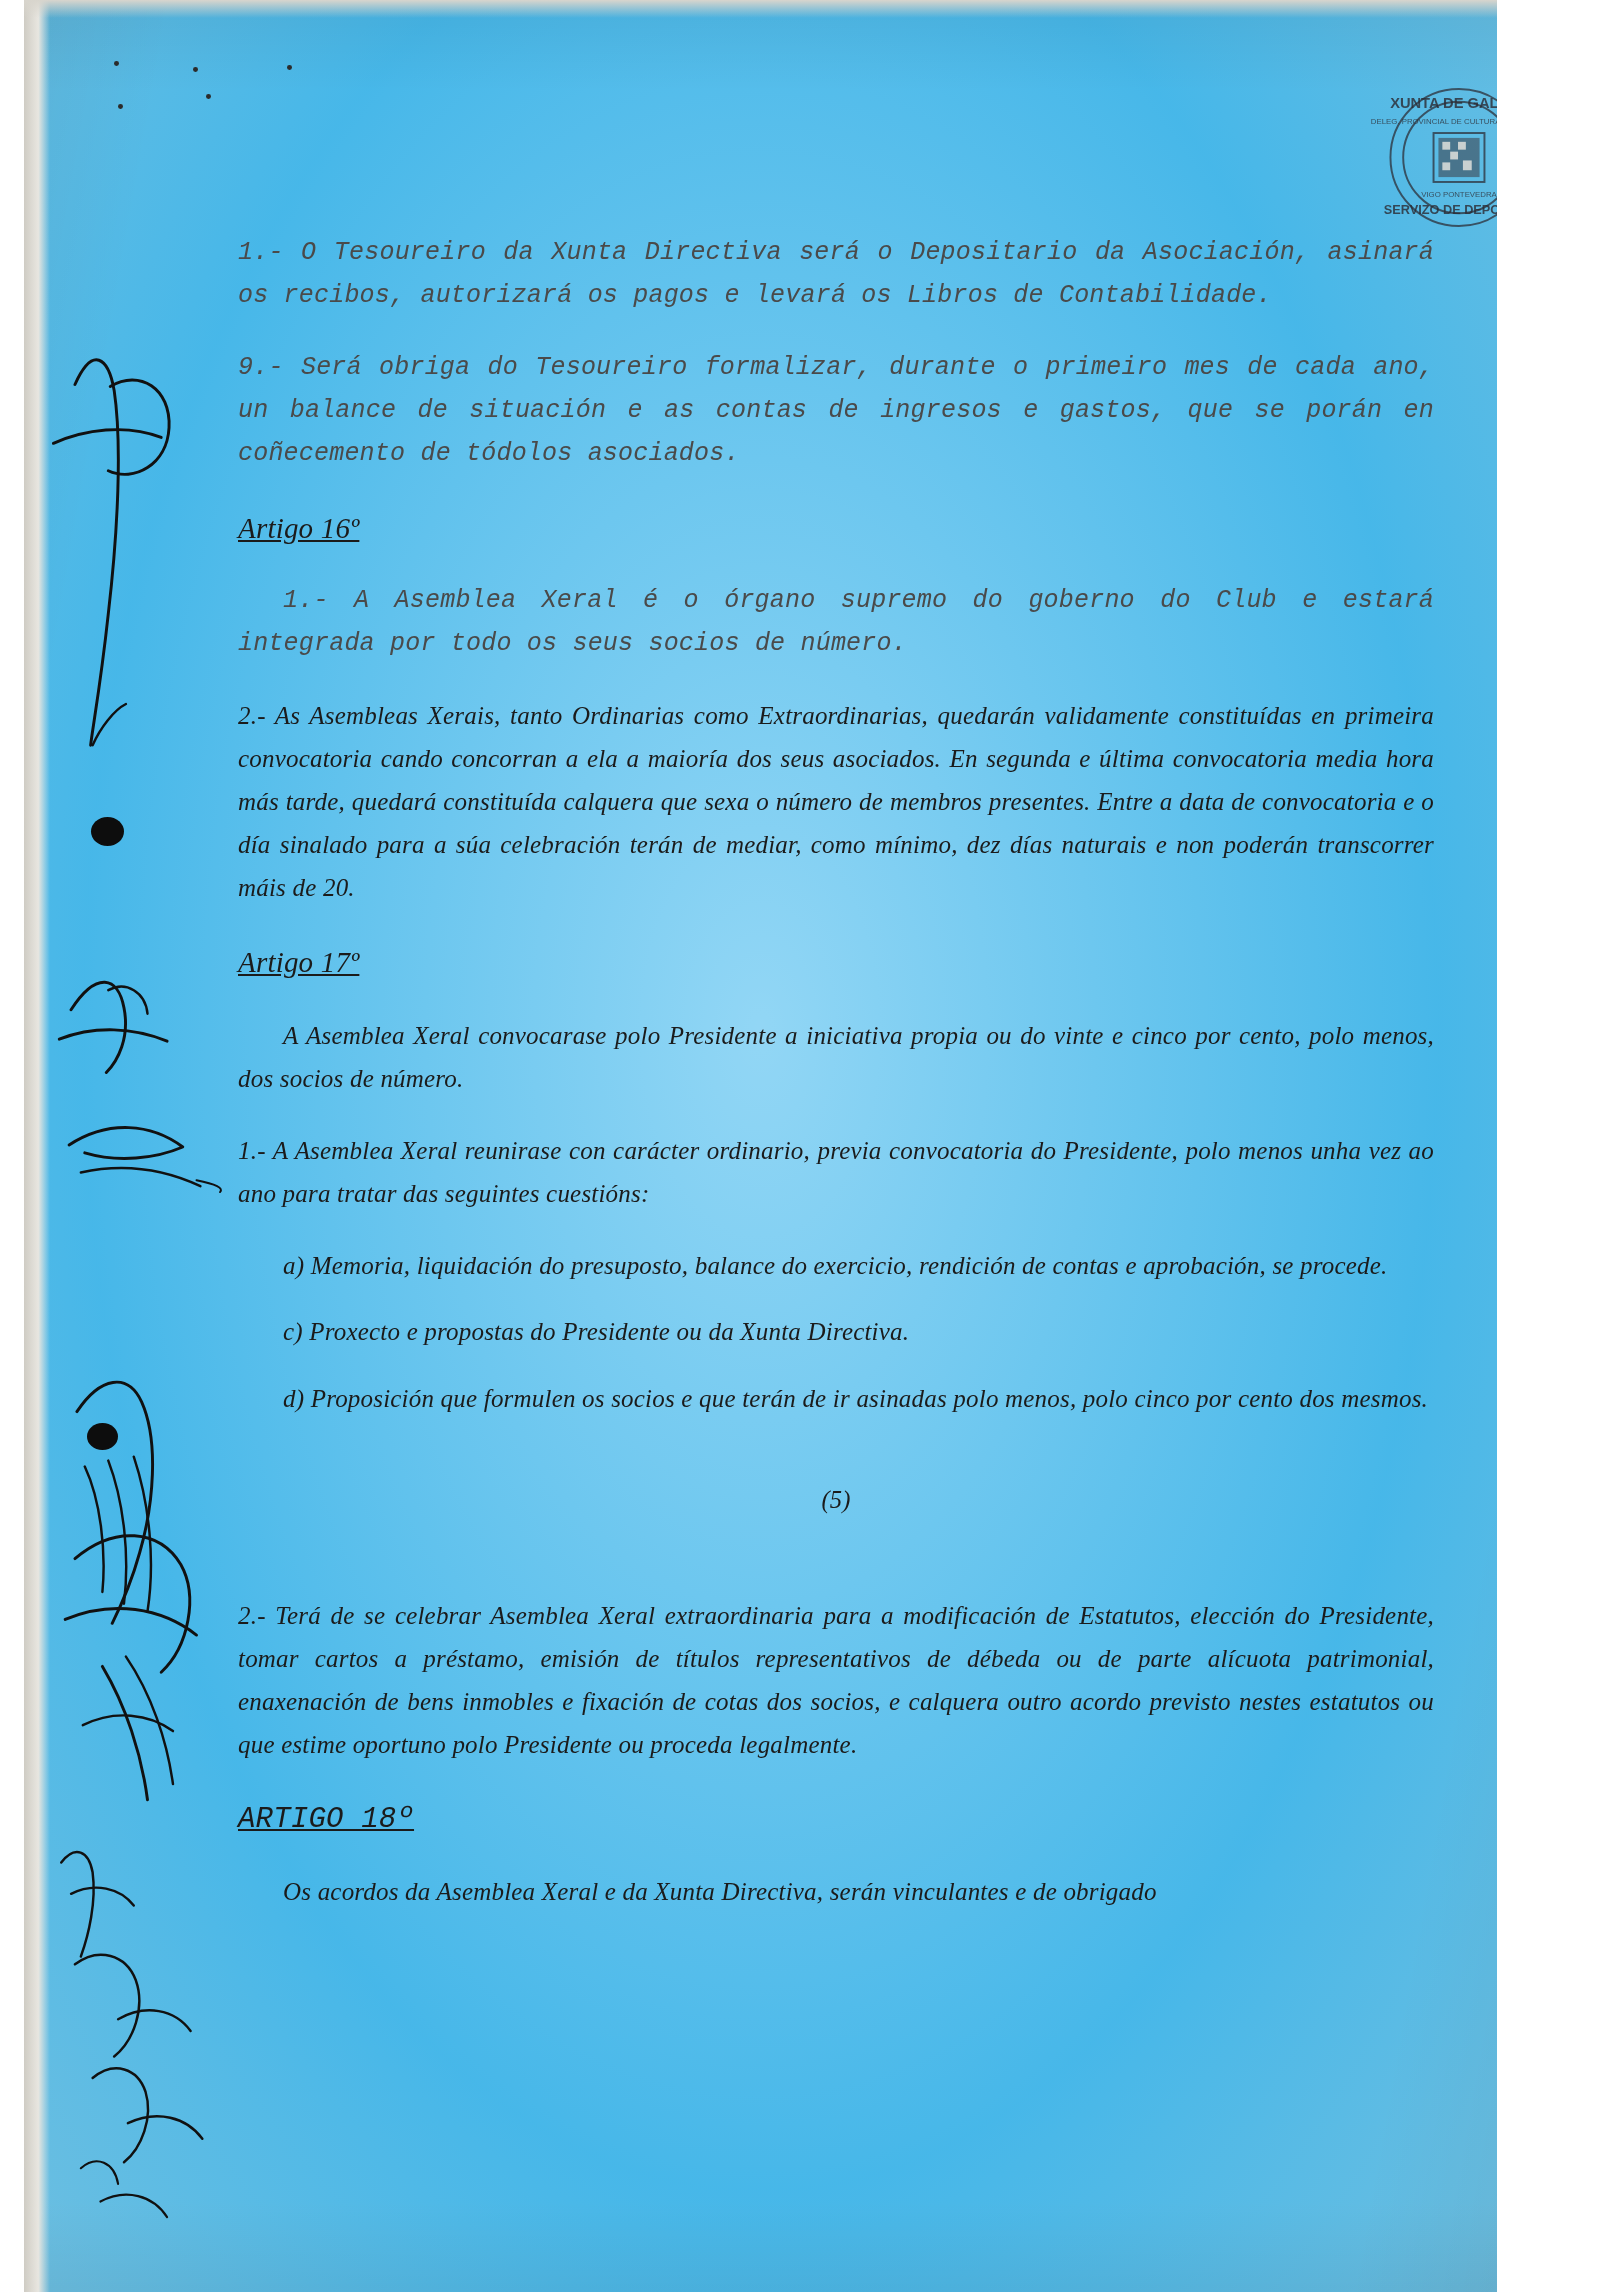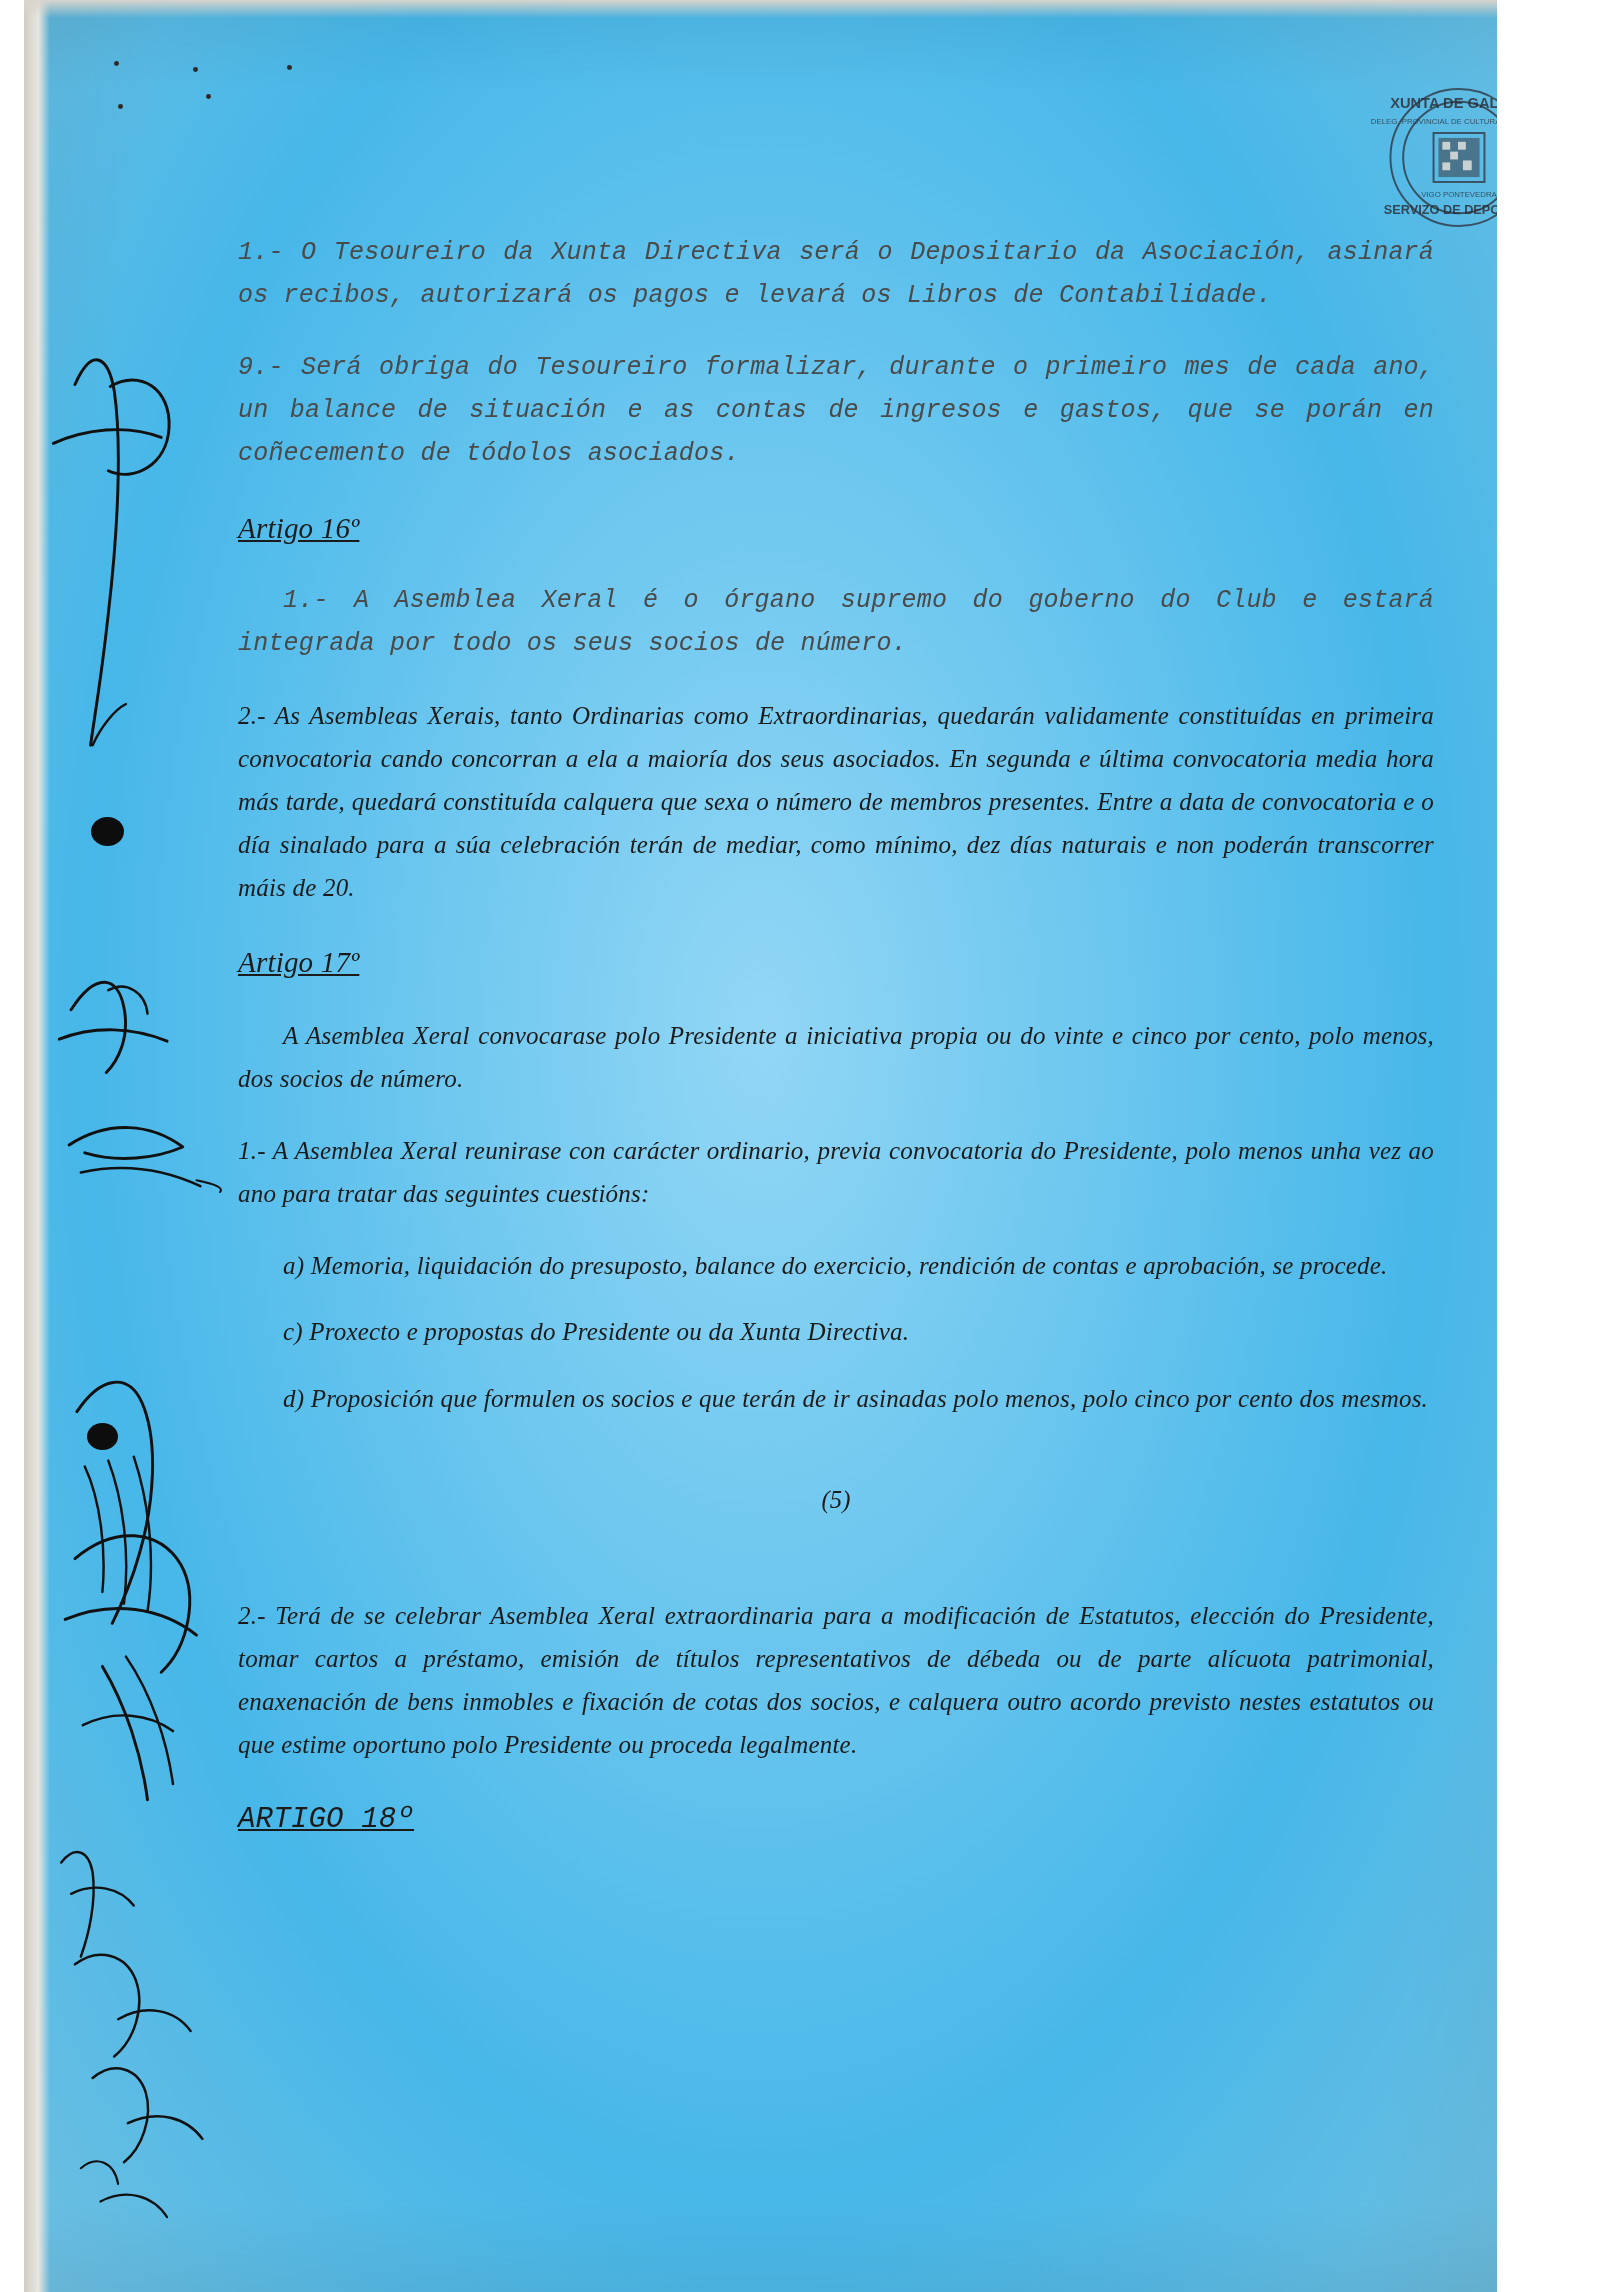--- a/index.html
+++ b/index.html
@@ -226,17 +226,18 @@
     <p class="sub">c) Proxecto e propostas do Presidente ou da Xunta Directiva.</p>
 
     <p class="sub">d) Proposición que formulen os socios e que terán de ir asinadas polo menos, polo cinco por cento dos mesmos.</p>
 
     <p class="pagenum">(5)</p>
 
     <p class="para">2.- Terá de se celebrar Asemblea Xeral extraordinaria para a modificación de Estatutos, elección do Presidente, tomar cartos a préstamo, emisión de títulos representativos de débeda ou de parte alícuota patrimonial, enaxenación de bens inmobles e fixación de cotas dos socios, e calquera outro acordo previsto nestes estatutos ou que estime oportuno polo Presidente ou proceda legalmente.</p>
 
     <p class="heading caps">ARTIGO 18º</p>
 
+    <p class="para indent">Os acordos da Asemblea Xeral e da Xunta Directiva, serán vinculantes e de obrigado</p>
 
   </div>
 
 </div>
 
 
 </body></html>

